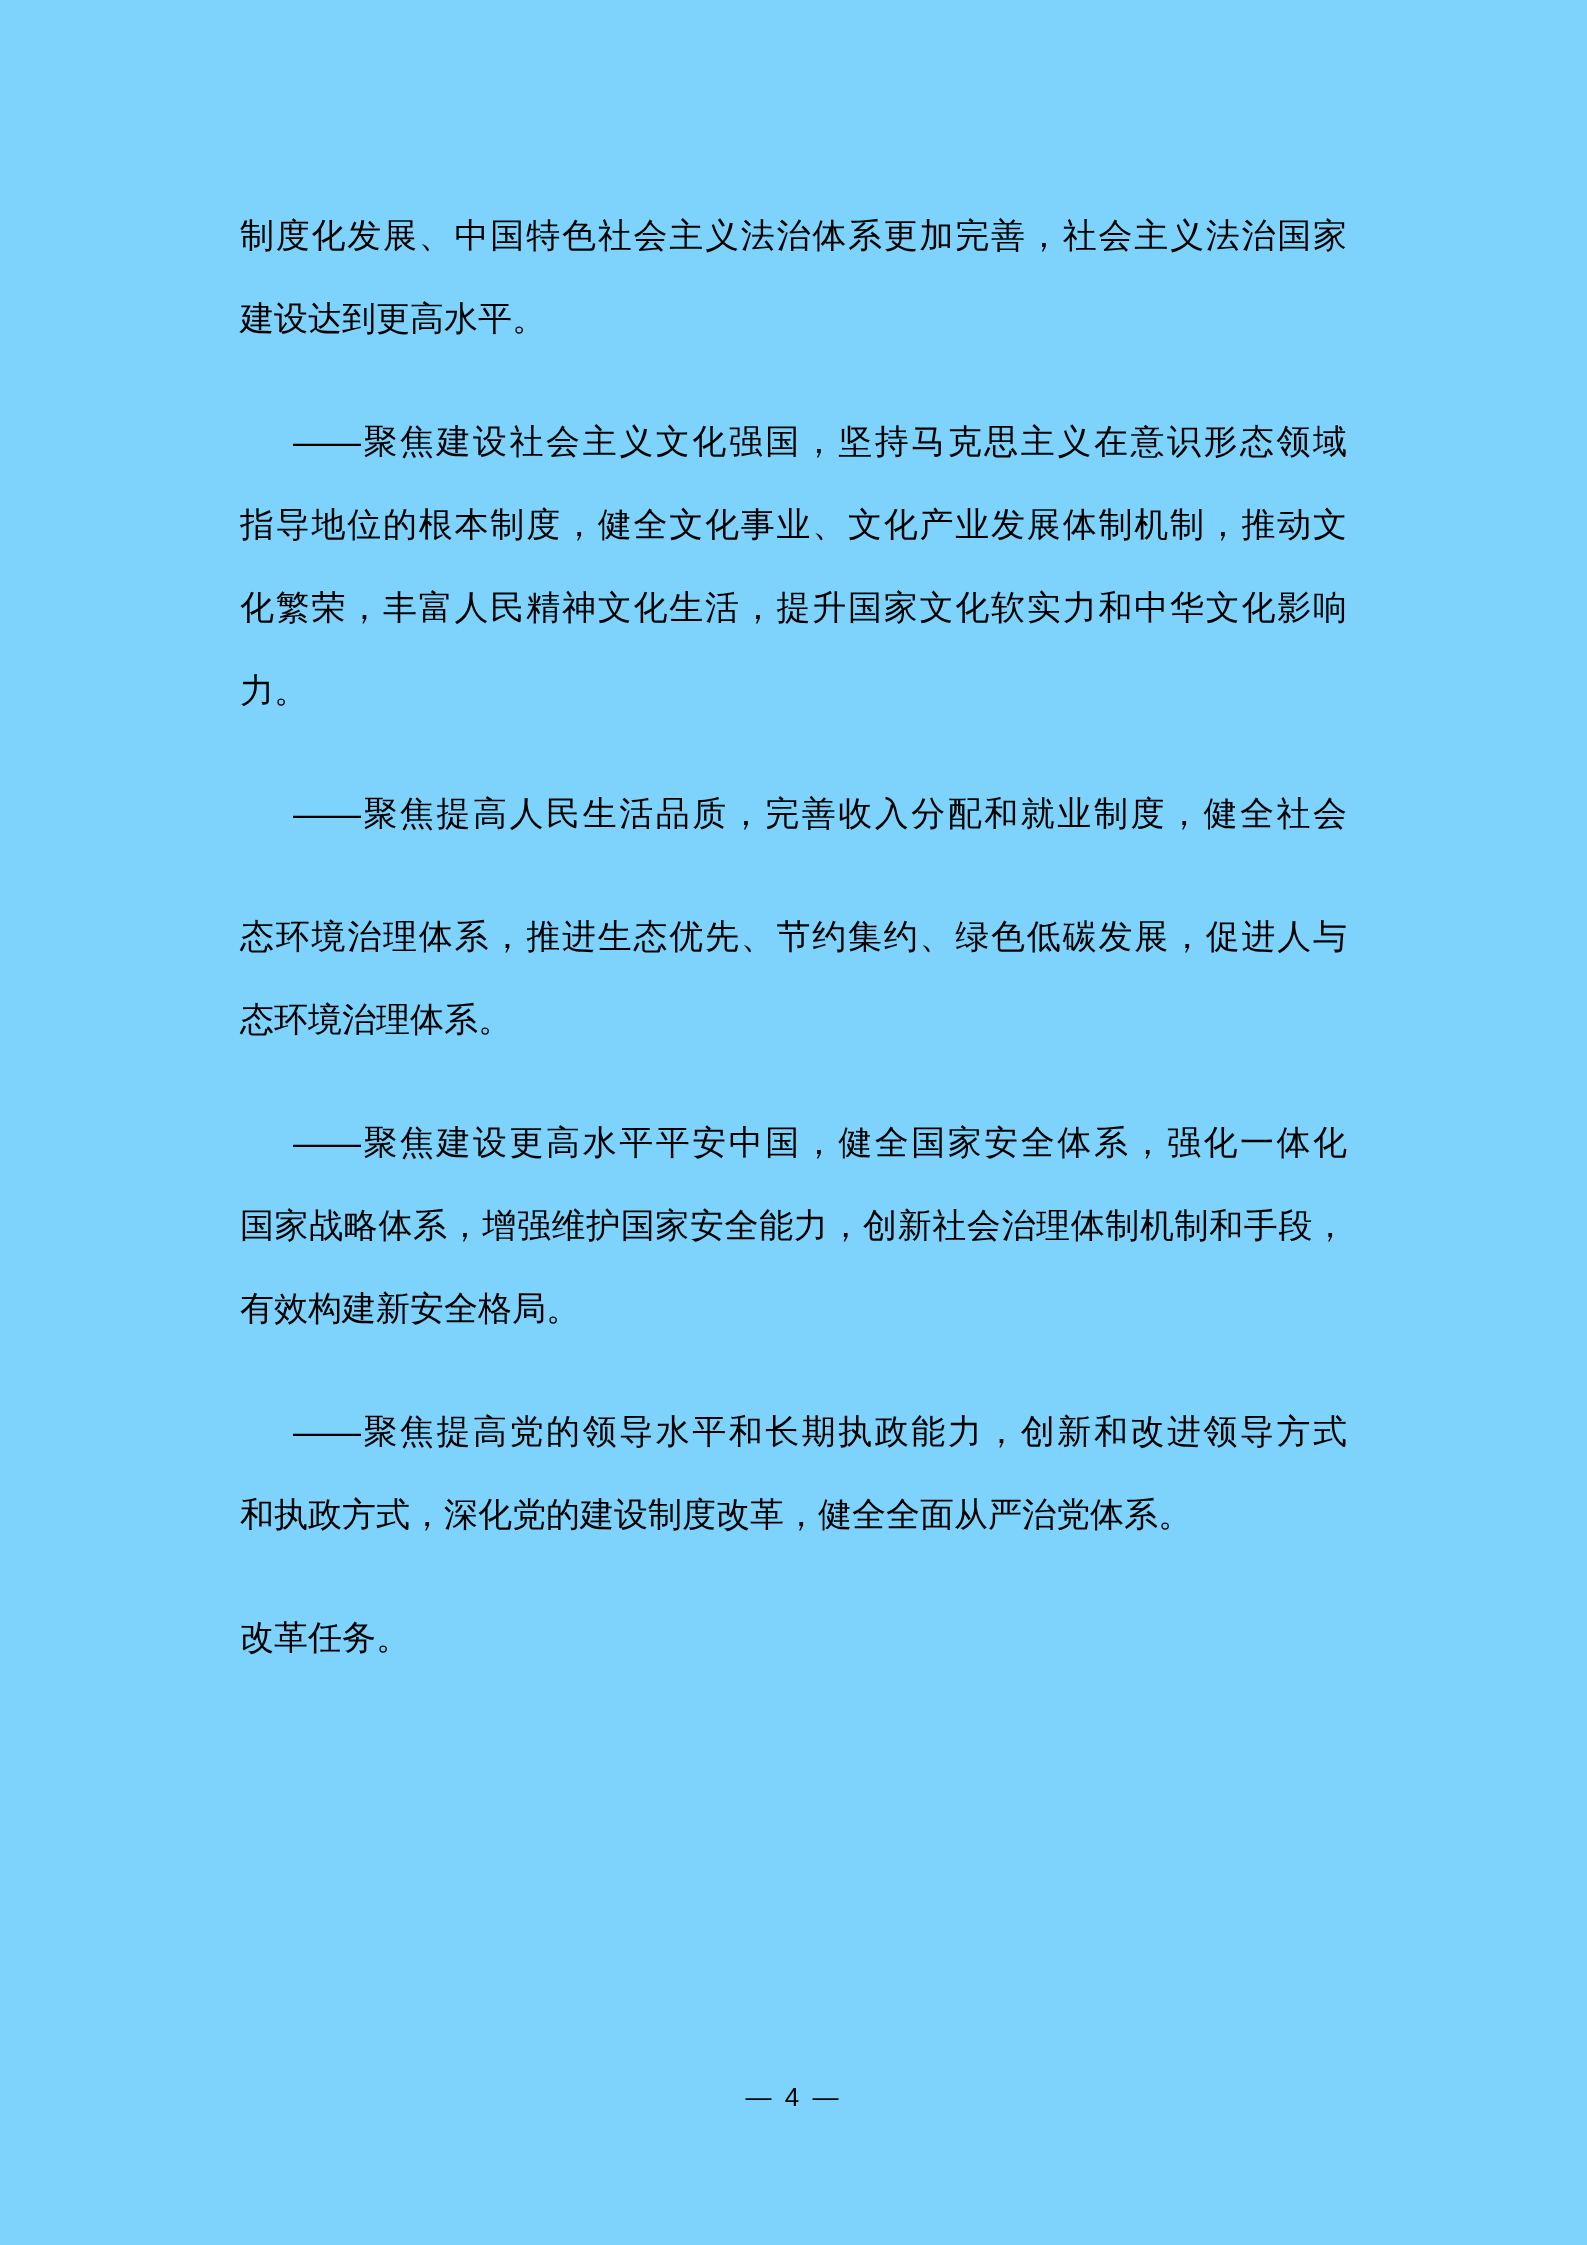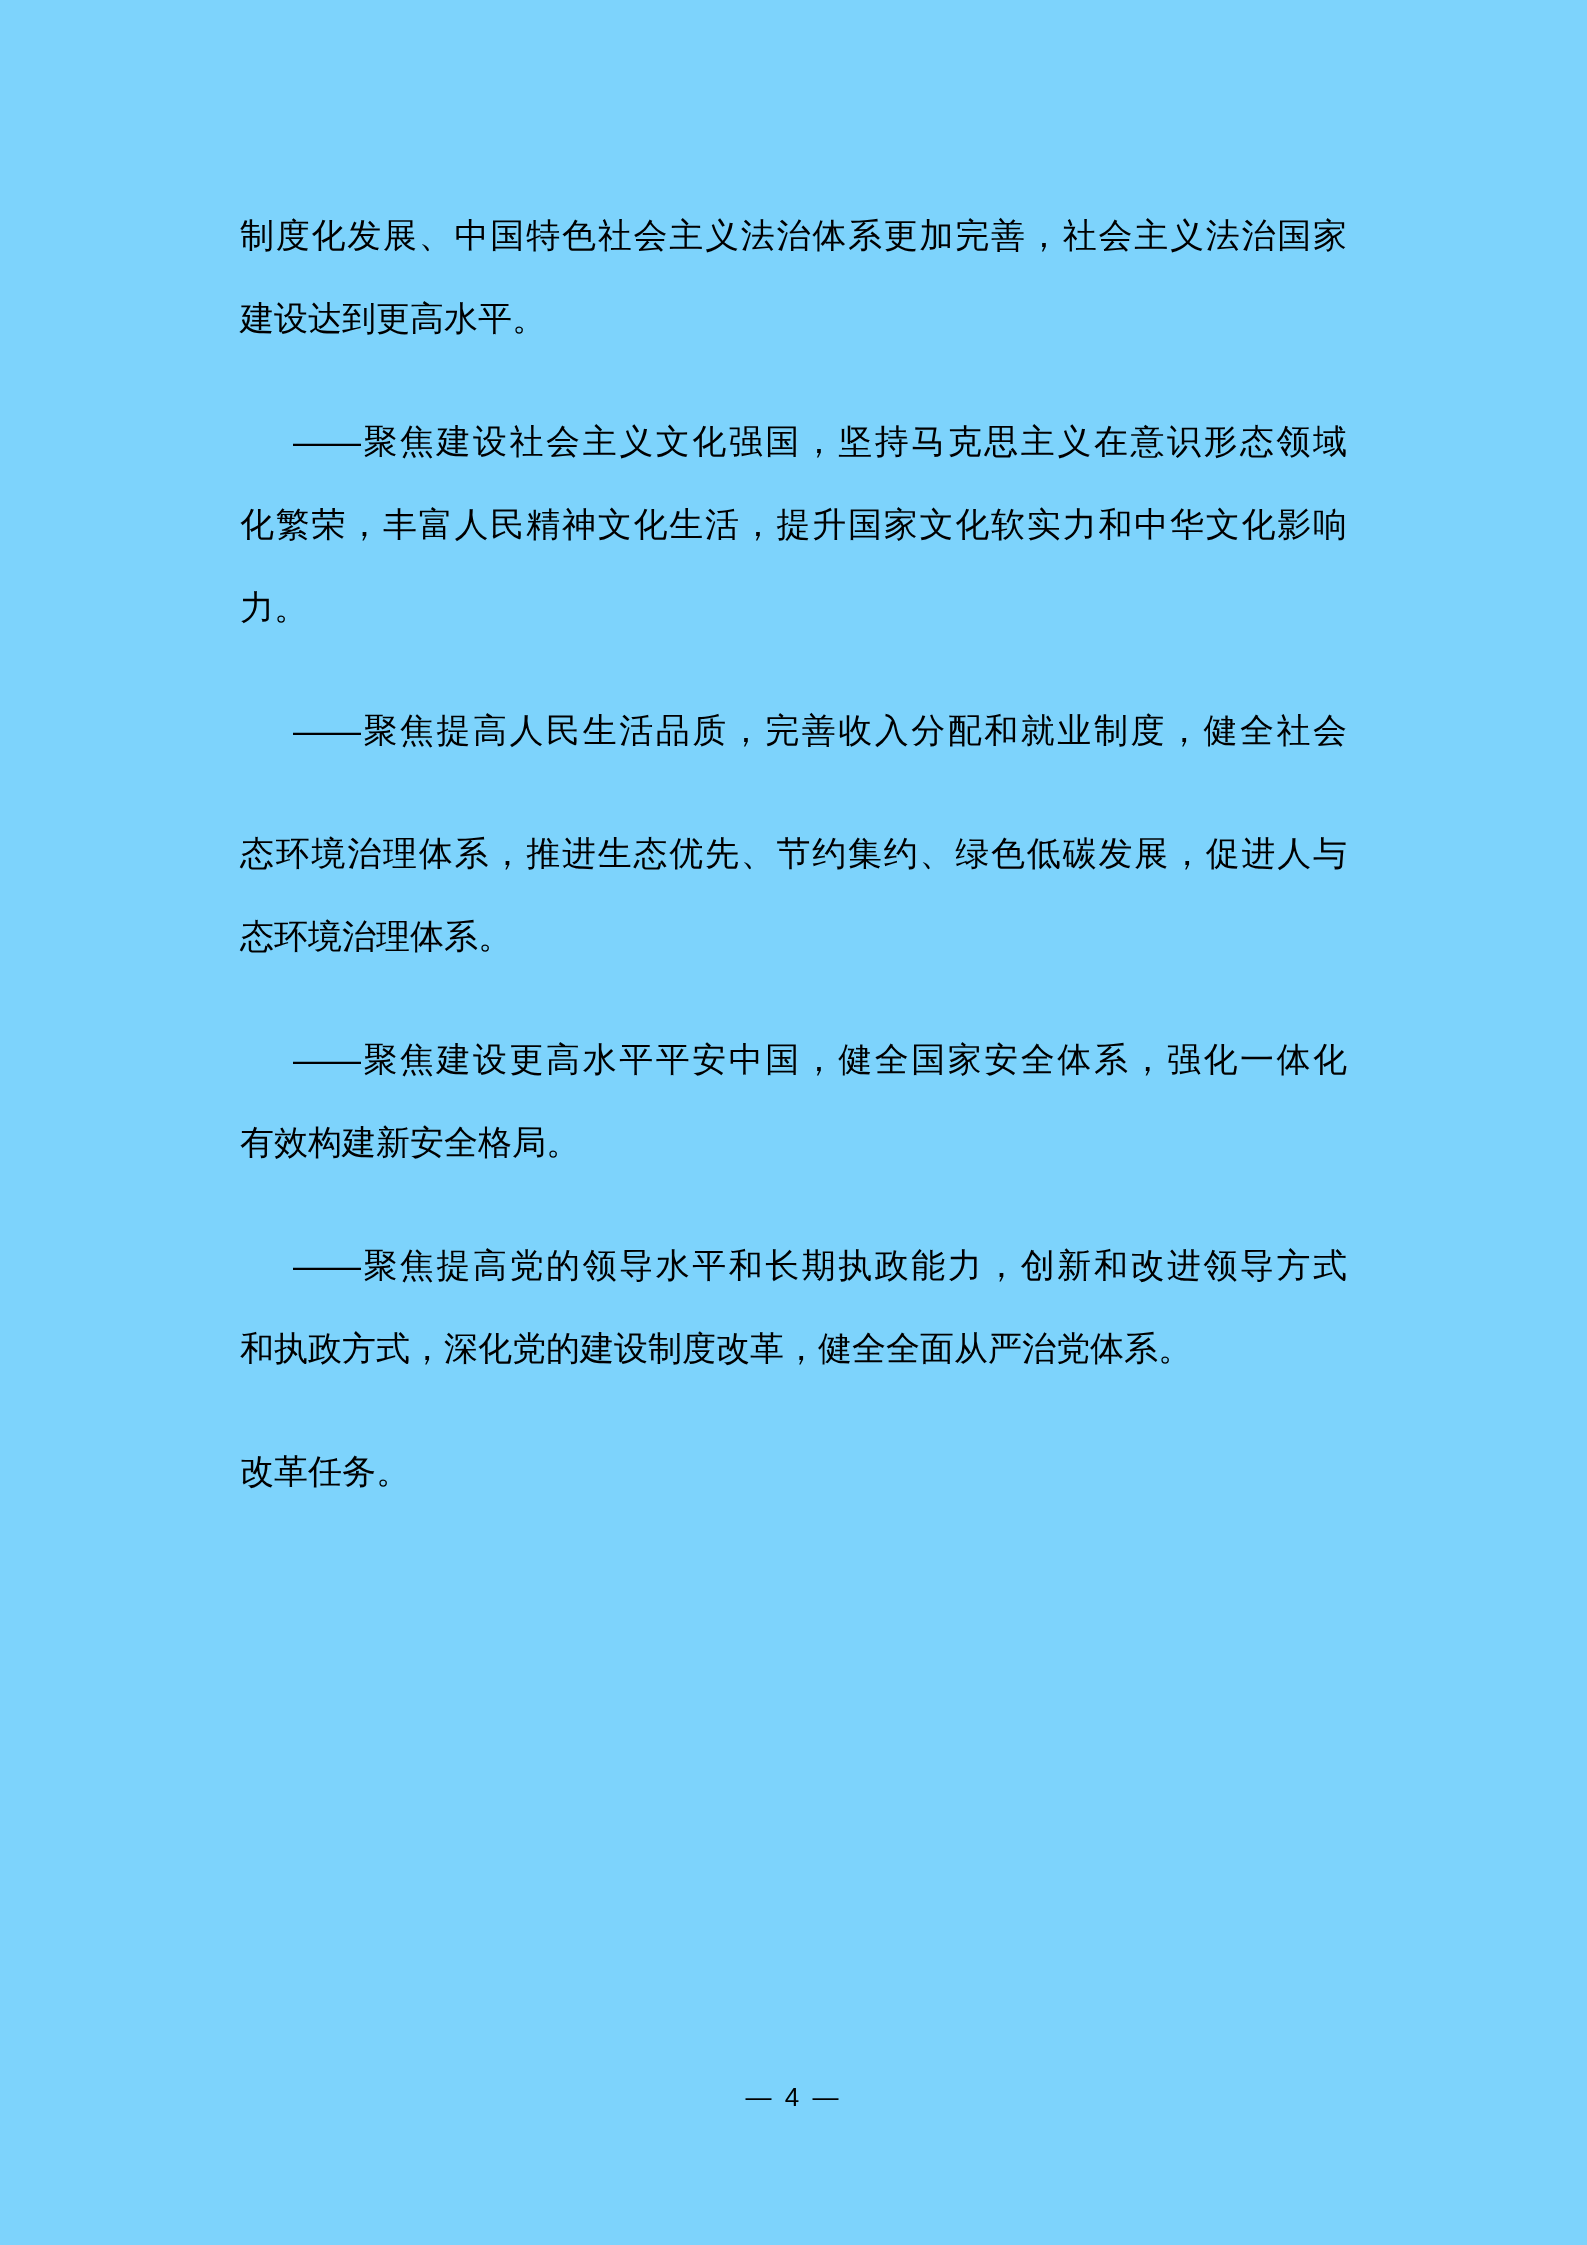--- a/index.html
+++ b/index.html
@@ -68,32 +68,34 @@
 <body>
 
 <div class="page">
   <div class="content">
       <div class="para">
         <div class="line">制度化发展、中国特色社会主义法治体系更加完善，社会主义法治国家</div>
         <div class="line last">建设达到更高水平。</div>
       </div>
       <div class="para">
         <div class="line indent">——聚焦建设社会主义文化强国，坚持马克思主义在意识形态领域</div>
+        <div class="line">指导地位的根本制度，健全文化事业、文化产业发展体制机制，推动文</div>
         <div class="line">化繁荣，丰富人民精神文化生活，提升国家文化软实力和中华文化影响</div>
         <div class="line last">力。</div>
       </div>
       <div class="para">
         <div class="line indent">——聚焦提高人民生活品质，完善收入分配和就业制度，健全社会</div>
       </div>
       <div class="para">
         <div class="line">态环境治理体系，推进生态优先、节约集约、绿色低碳发展，促进人与</div>
         <div class="line last">态环境治理体系。</div>
       </div>
       <div class="para">
         <div class="line indent">——聚焦建设更高水平平安中国，健全国家安全体系，强化一体化</div>
+        <div class="line">国家战略体系，增强维护国家安全能力，创新社会治理体制机制和手段，</div>
         <div class="line last">有效构建新安全格局。</div>
       </div>
       <div class="para">
         <div class="line indent">——聚焦提高党的领导水平和长期执政能力，创新和改进领导方式</div>
         <div class="line last">和执政方式，深化党的建设制度改革，健全全面从严治党体系。</div>
       </div>
       <div class="para">
         <div class="line last">改革任务。</div>
       </div>
     </div>

